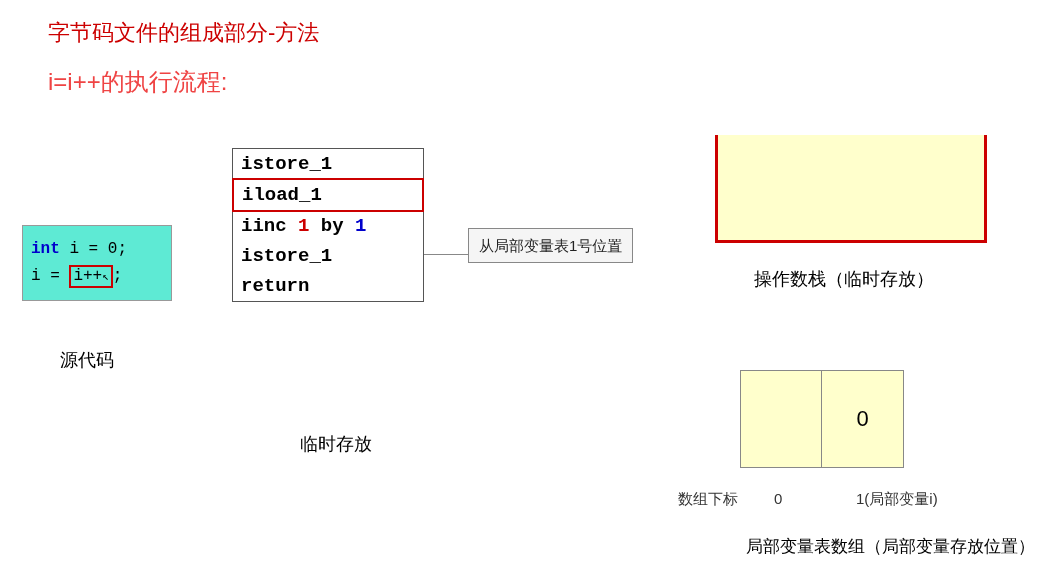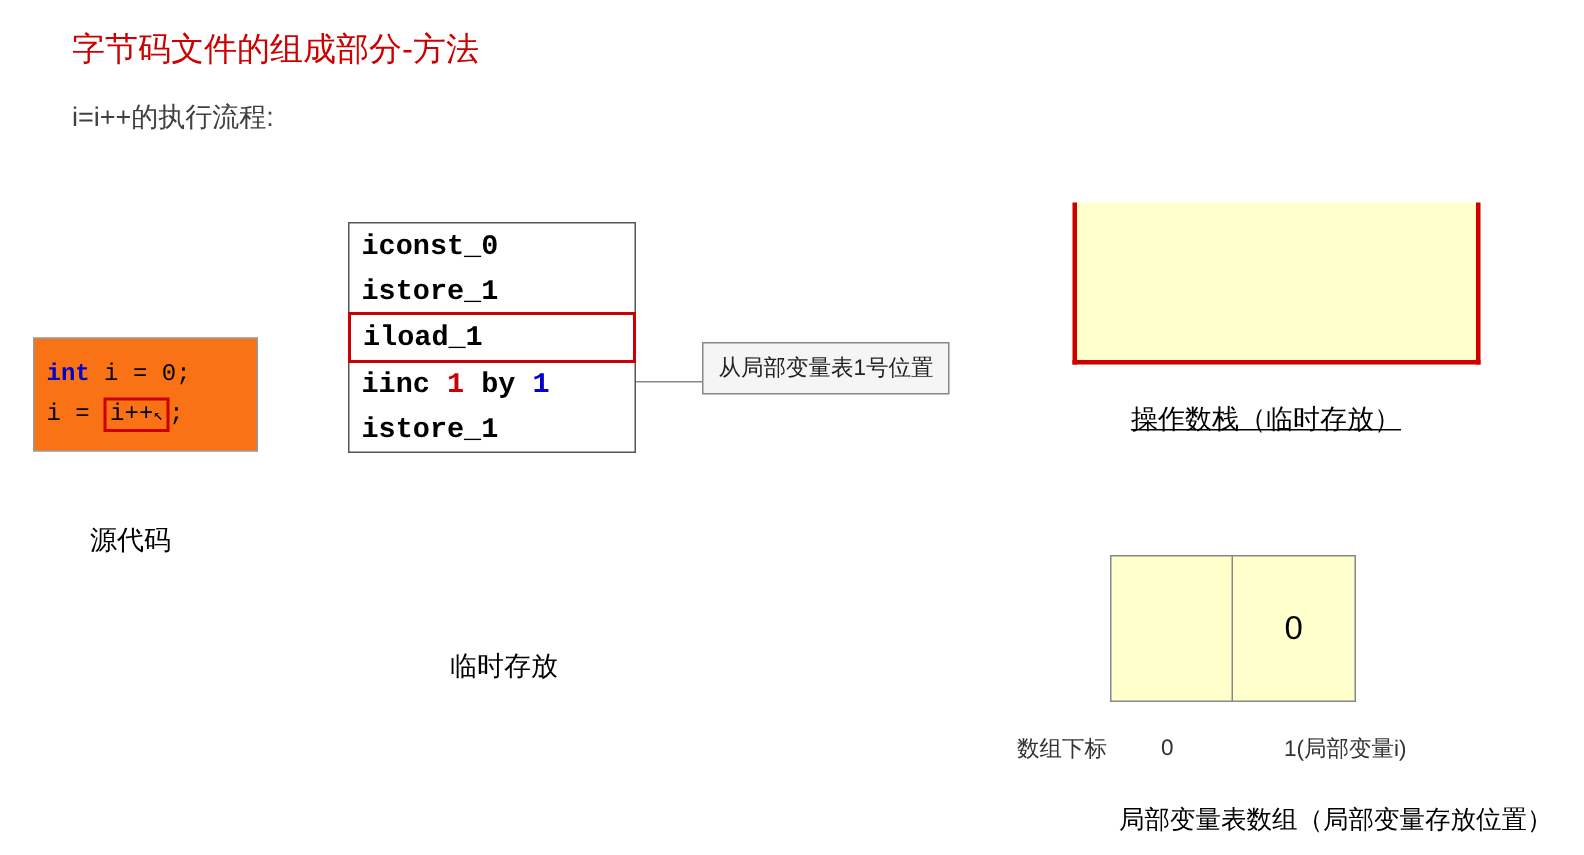--- a/index.html
+++ b/index.html
@@ -15,30 +15,30 @@
     top: 18px;
     left: 48px;
     color: #c00;
     font-size: 22px;
     font-weight: 500;
   }
   .subtitle {
     position: absolute;
     top: 66px;
     left: 48px;
-    color: #404040;
-    font-size: 18px;
+    color: #ef4444;
+    font-size: 24px;
   }
   .source-box {
     position: absolute;
     top: 225px;
     left: 22px;
     width: 150px;
     border: 1px solid #999;
-    background: #f97316;
+    background: #5eead4;
     padding: 10px 8px;
     font-family: "Courier New", monospace;
     font-size: 16px;
     line-height: 1.7;
   }
   .source-box .kw { color: #0000cc; font-weight: bold; }
   .source-box .num { color: #000; }
   .hl-box {
     border: 2px solid #c00;
     padding: 0 2px;
@@ -109,21 +109,20 @@
     border-right: 3px solid #c00;
     border-bottom: 3px solid #c00;
     background: #ffffcc;
   }
   .opstack-label {
     position: absolute;
     top: 267px;
     left: 754px;
     font-size: 18px;
     color: #000;
-    text-decoration: underline;
   }
   .lvt-wrap {
     position: absolute;
     top: 370px;
     left: 740px;
     display: flex;
   }
   .lvt-cell {
     width: 82px;
     height: 98px;
@@ -180,27 +179,27 @@
   <div>
     <span class="kw">int</span><span> i = </span><span class="num">0</span><span>;</span>
   </div>
   <div>
     <span>i = </span><span class="hl-box"><span>i++</span><span class="cursor">↖</span></span><span>;</span>
   </div>
 </div>
 <div class="source-label">源代码</div>
 
 <div class="bytecode-box">
-  <div class="bc-line">iconst_0</div>
   <div class="bc-line">istore_1</div>
   <div class="bc-line highlight">iload_1</div>
   <div class="bc-line">
     <span>iinc </span><span class="bc-red">1</span><span> by </span><span class="bc-blue">1</span>
   </div>
   <div class="bc-line">istore_1</div>
+  <div class="bc-line">return</div>
 </div>
 <div class="bytecode-label">临时存放</div>
 
 <div class="ann-line"></div>
 <div class="annotation-box">
   <div>从局部变量表1号位置</div>
 </div>
 
 <div class="opstack"></div>
 <div class="opstack-label">操作数栈（临时存放）</div>

